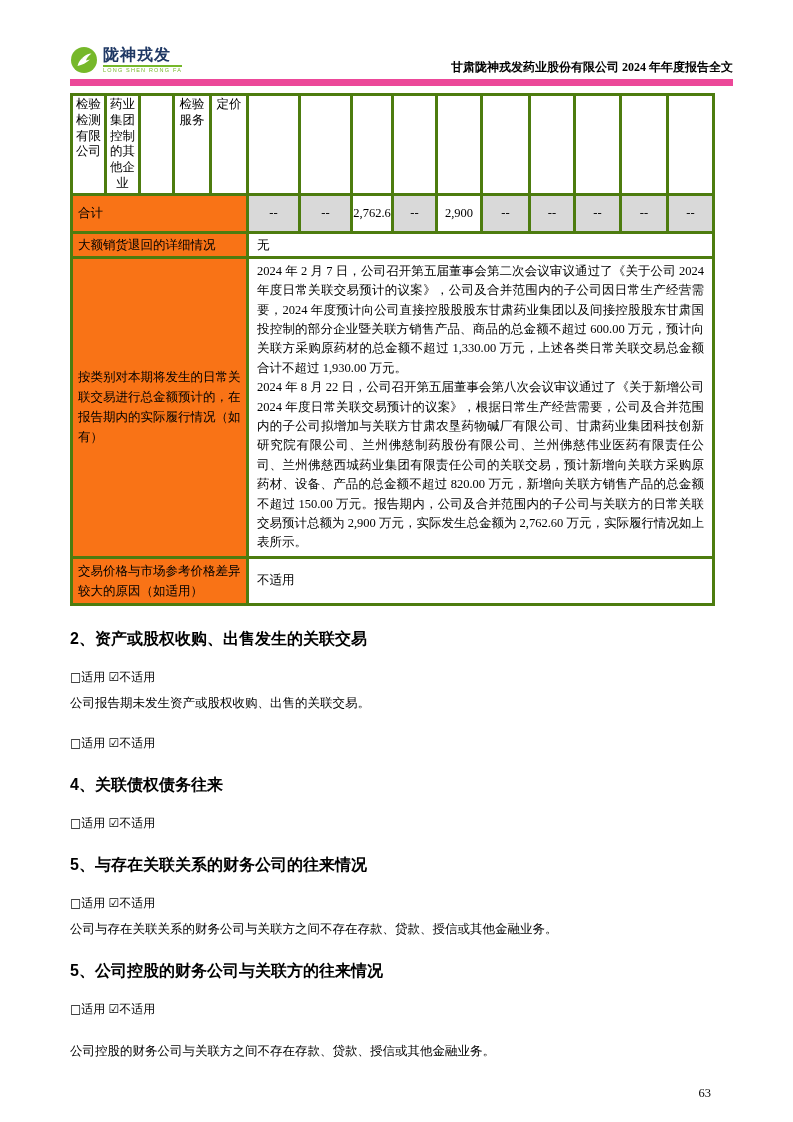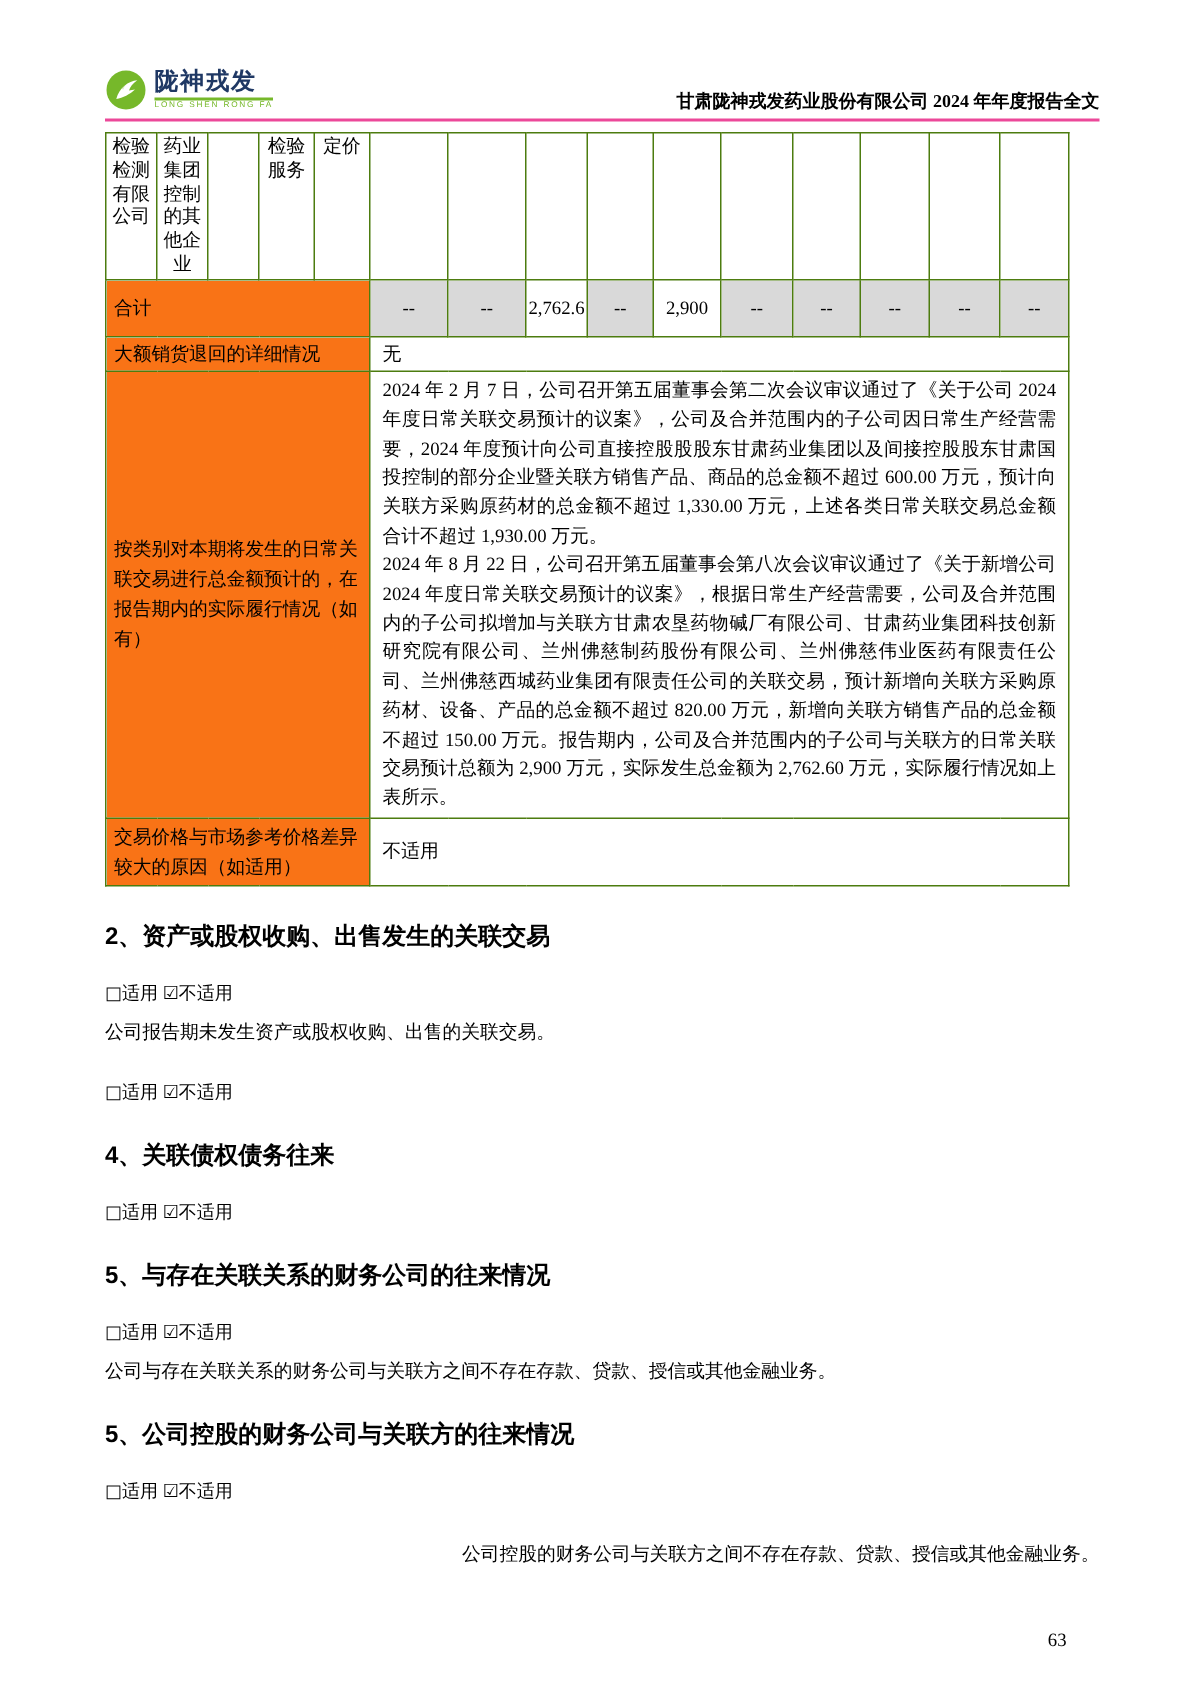--- a/index.html
+++ b/index.html
@@ -10,21 +10,21 @@
     font-family: "Liberation Serif", "DejaVu Serif", serif;
     color: #000;
     overflow: hidden;
   }
   .content { margin: 0 60px 0 70px; width: 663px; }
 
   
   .page-header {
     padding-top: 46px;
     display: flex; justify-content: space-between; align-items: flex-end;
-    border-bottom: 2px solid #ec4899;
+    border-bottom: 7px solid #ec4899;
     padding-bottom: 5px;
   }
   .logo { display: flex; align-items: center; gap: 5px; }
   .logo-mark { width: 28px; height: 28px; display: block; }
   .logo-text { display: flex; flex-direction: column; line-height: 1; }
   .brand-cn {
     font-family: "Liberation Sans", "DejaVu Sans", sans-serif;
     font-weight: bold; font-size: 16px; color: #1F3864; letter-spacing: 1px;
     padding-bottom: 2px; border-bottom: 2px solid #76B82A;
   }
@@ -34,21 +34,21 @@
   }
   .report-title { font-size: 12px; font-weight: bold; line-height: 1.2; }
 
   
   table.rt {
     margin-top: 7px;
     border-collapse: collapse; table-layout: fixed;
     width: 642px;
   }
   table.rt td {
-    border: 1px solid #4d7c0f;
+    border: 3px solid #4d7c0f;
     font-size: 12.5px;
     vertical-align: middle;
     overflow: hidden;
   }
   tr.carry td {
     height: 95px; vertical-align: top; text-align: center;
     line-height: 15.8px; padding: 1px 2px;
     word-break: break-all;
   }
   tr.total td { height: 38px; line-height: 16px; }
@@ -72,21 +72,21 @@
 
   
   .sec { margin-top: 23px; }
   .sec-heading {
     font-family: "Liberation Sans", "DejaVu Sans", sans-serif;
     font-weight: bold; font-size: 16px; color: #000;
   }
   .sec-check { margin-top: 19px; font-size: 12.5px; }
   .sec-check .box { font-family: "DejaVu Sans", sans-serif; font-size: 12px; }
   .sec-body { margin-top: 9px; font-size: 12.5px; }
-  .sec-6 .sec-body { margin-top: 25px; text-align: right; }
+  .sec-6 .sec-body { margin-top: 25px; }
 
   .page-number {
     position: absolute; top: 1038px; right: 82px;
     font-size: 12.5px;
     margin-top: 48px;
   }
 </style>
 </head>
 <body>
 

